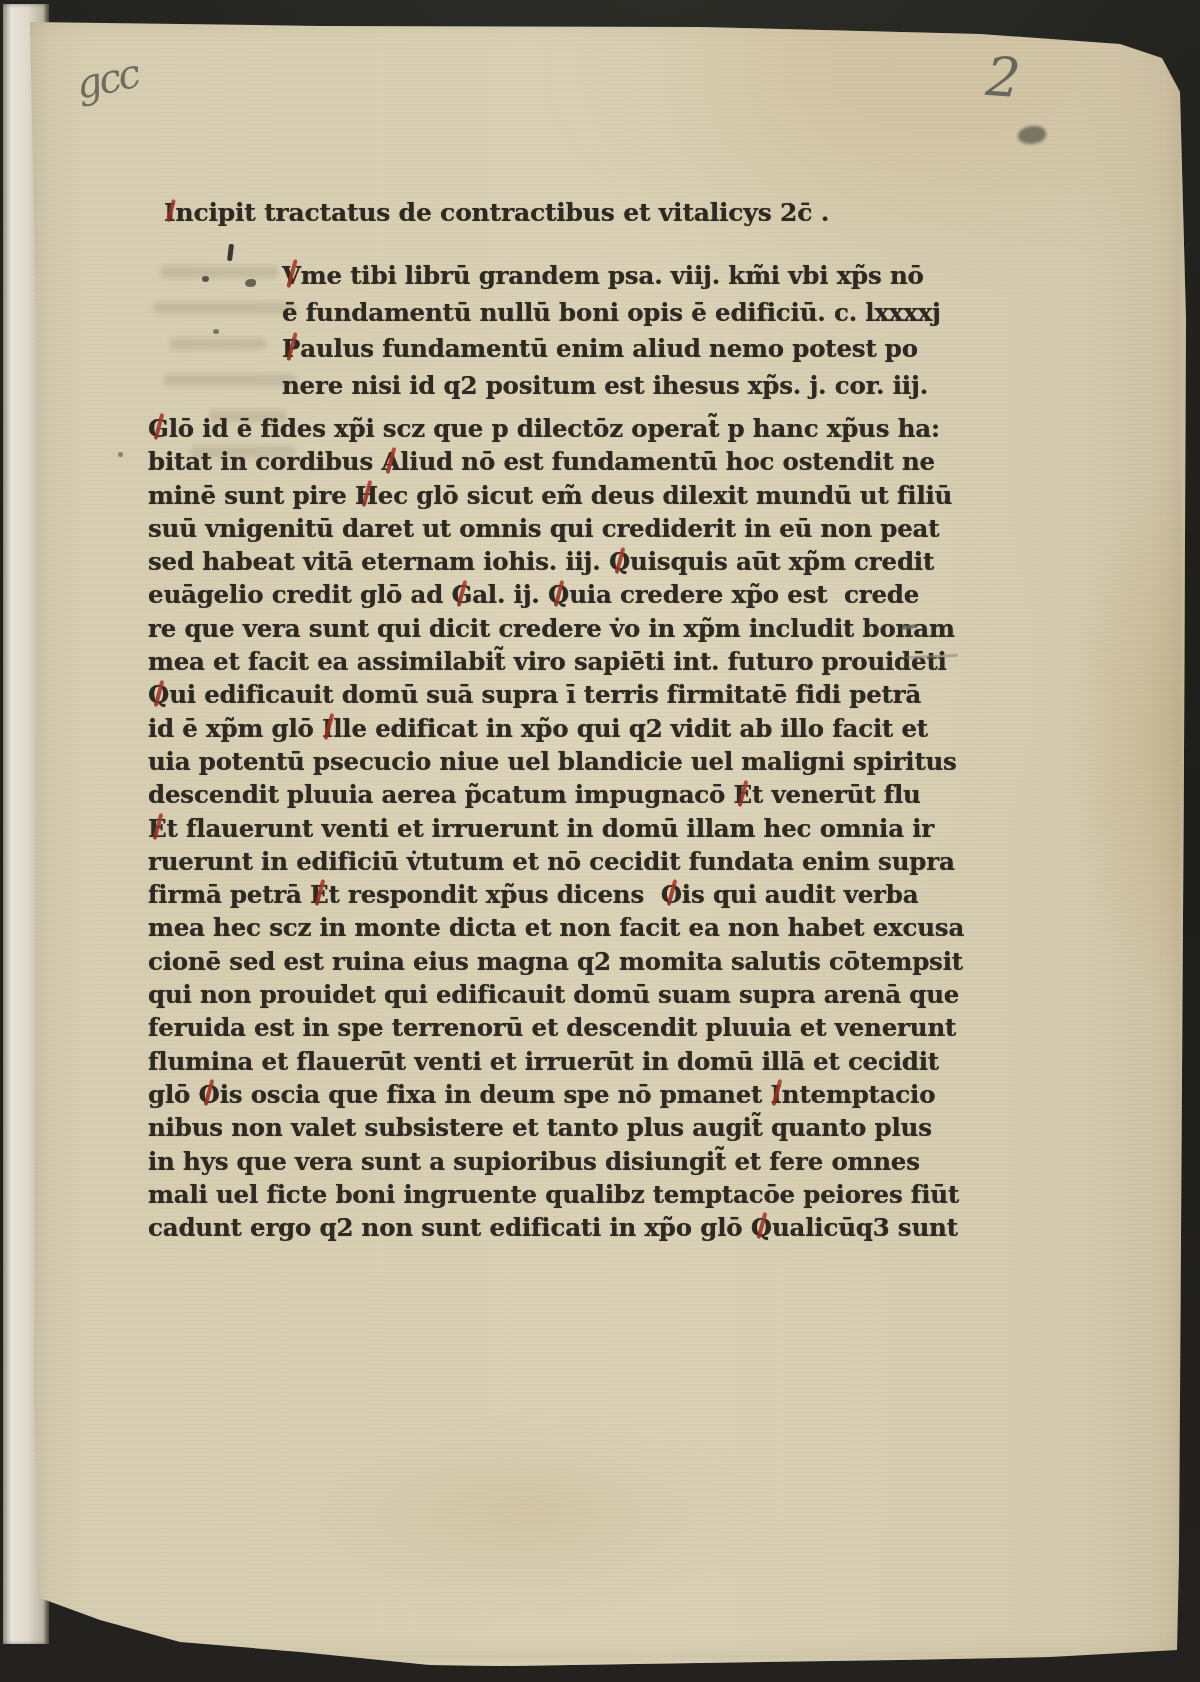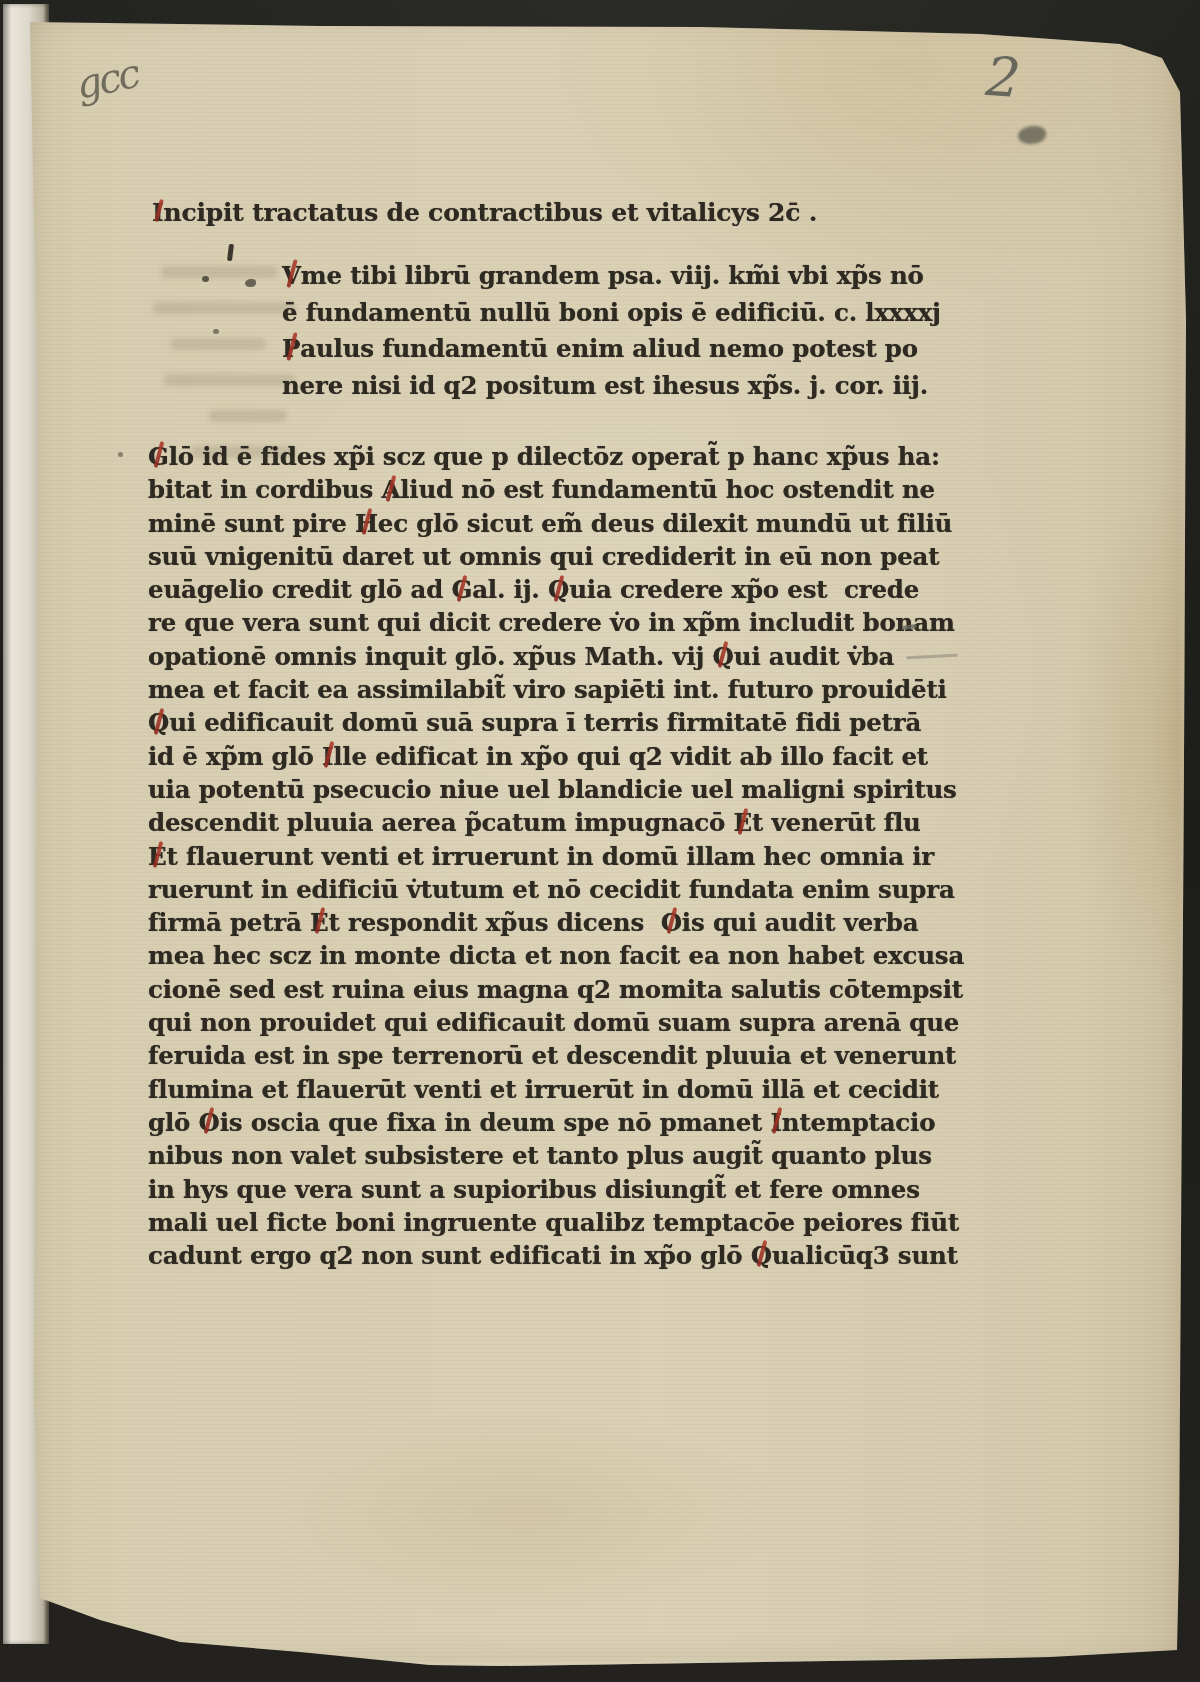--- a/index.html
+++ b/index.html
@@ -57,24 +57,24 @@
   .ghost i:nth-child(1){width:78%;margin-left:12%;}
   .ghost i:nth-child(2){width:95%;}
   .ghost i:nth-child(3){width:64%;margin-left:20%;}
   .ghost i:nth-child(4){width:88%;}
   .ghost i:nth-child(5){width:52%;margin-left:6%;}
   .ghost i:nth-child(6){width:70%;}
 
   
   .printed{color:var(--ink,#2e2a22);font-weight:bold;
     text-shadow:0 0 .7px rgba(46,42,34,.75);letter-spacing:-.2px;}
-  .title{position:absolute;left:152px;top:198px;font-size:25px;white-space:pre;}
+  .title{position:absolute;left:164px;top:198px;font-size:25px;white-space:pre;}
   .intro{position:absolute;left:282px;top:258px;font-size:24.5px;}
   .intro .tline{line-height:36.5px;white-space:pre;}
-  .body-block{position:absolute;left:148px;top:412px;font-size:24.5px;margin-top:28px;}
+  .body-block{position:absolute;left:148px;top:412px;font-size:24.5px;}
   .body-block .tline{line-height:33.3px;white-space:pre;}
 
   
   .rubric{position:relative;display:inline-block;}
   .rubric::after{content:'';position:absolute;left:42%;top:4%;width:4px;height:80%;
     background:linear-gradient(var(--rubric,#ad3a28),#8f2a1f);
     transform:rotate(15deg);border-radius:2px;opacity:.88;}
 
   
   .speck{position:absolute;background:#3c3830;border-radius:50%;}
@@ -113,23 +113,23 @@
         <div class="tline"><span class="rubric">V</span>me tibi librū grandem psa. viij. km̃i vbi xp̃s nō</div>
         <div class="tline">ē fundamentū nullū boni opis ē edificiū. c. lxxxxj</div>
         <div class="tline"><span class="rubric">P</span>aulus fundamentū enim aliud nemo potest po</div>
         <div class="tline">nere nisi id q2 positum est ihesus xp̃s. j. cor. iij.</div>
       </div>
     <div class="body-block printed">
         <div class="tline"><span class="rubric">G</span>lō id ē fides xp̃i scz que p dilectōz operat̃ p hanc xp̃us ha:</div>
         <div class="tline">bitat in cordibus <span class="rubric">A</span>liud nō est fundamentū hoc ostendit ne</div>
         <div class="tline">minē sunt pire <span class="rubric">H</span>ec glō sicut em̃ deus dilexit mundū ut filiū</div>
         <div class="tline">suū vnigenitū daret ut omnis qui crediderit in eū non peat</div>
+        <div class="tline">sed habeat vitā eternam iohis. iij. <span class="rubric">Q</span>uisquis aūt xp̃m credit</div>
         <div class="tline">euāgelio credit glō ad <span class="rubric">G</span>al. ij. <span class="rubric">Q</span>uia credere xp̃o est  crede</div>
         <div class="tline">re que vera sunt qui dicit credere v̇o in xp̃m includit bonam</div>
-        <div class="tline">opationē omnis inquit glō. xp̃us Math. vij <span class="rubric">Q</span>ui audit v̇ba</div>
         <div class="tline">mea et facit ea assimilabit̃ viro sapiēti int. futuro prouidēti</div>
         <div class="tline"><span class="rubric">Q</span>ui edificauit domū suā supra ī terris firmitatē fidi petrā</div>
         <div class="tline">id ē xp̃m glō <span class="rubric">I</span>lle edificat in xp̃o qui q2 vidit ab illo facit et</div>
         <div class="tline">uia potentū psecucio niue uel blandicie uel maligni spiritus</div>
         <div class="tline">descendit pluuia aerea p̃catum impugnacō <span class="rubric">E</span>t venerūt flu</div>
         <div class="tline"><span class="rubric">E</span>t flauerunt venti et irruerunt in domū illam hec omnia ir</div>
         <div class="tline">ruerunt in edificiū v̇tutum et nō cecidit fundata enim supra</div>
         <div class="tline">firmā petrā <span class="rubric">E</span>t respondit xp̃us dicens  <span class="rubric">O</span>is qui audit verba</div>
         <div class="tline">mea hec scz in monte dicta et non facit ea non habet excusa</div>
         <div class="tline">cionē sed est ruina eius magna q2 momita salutis cōtempsit</div>

